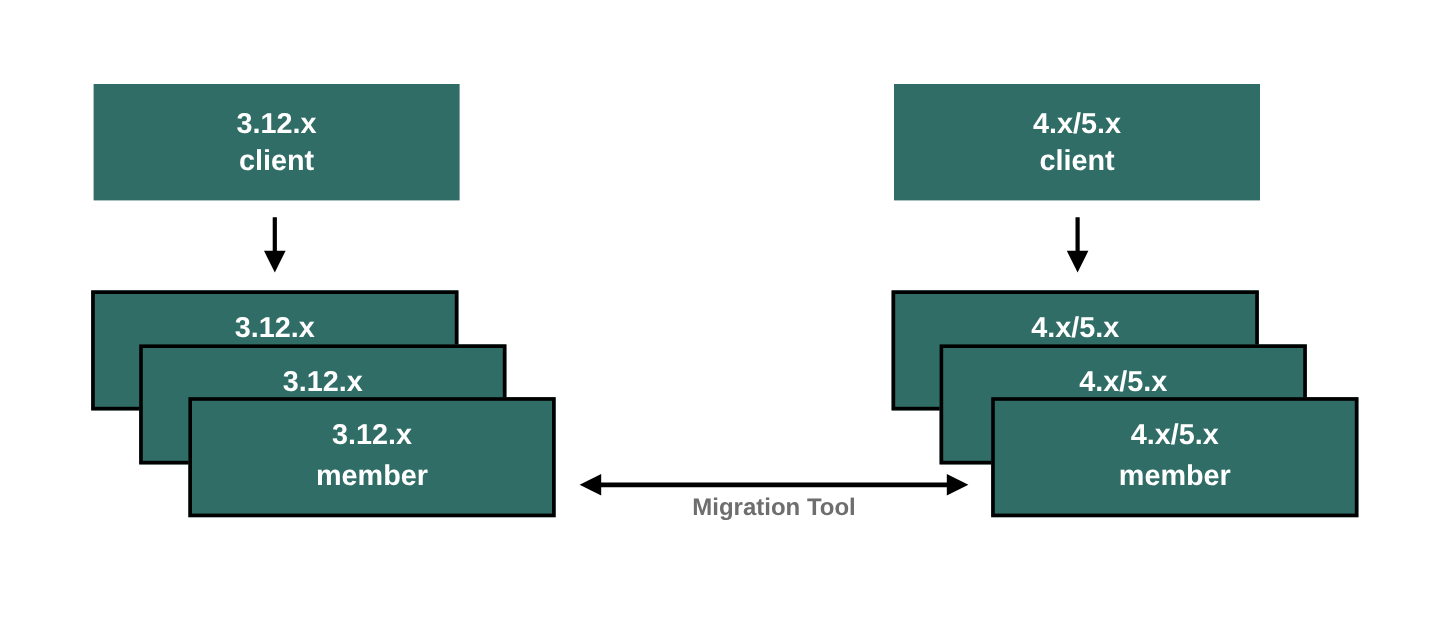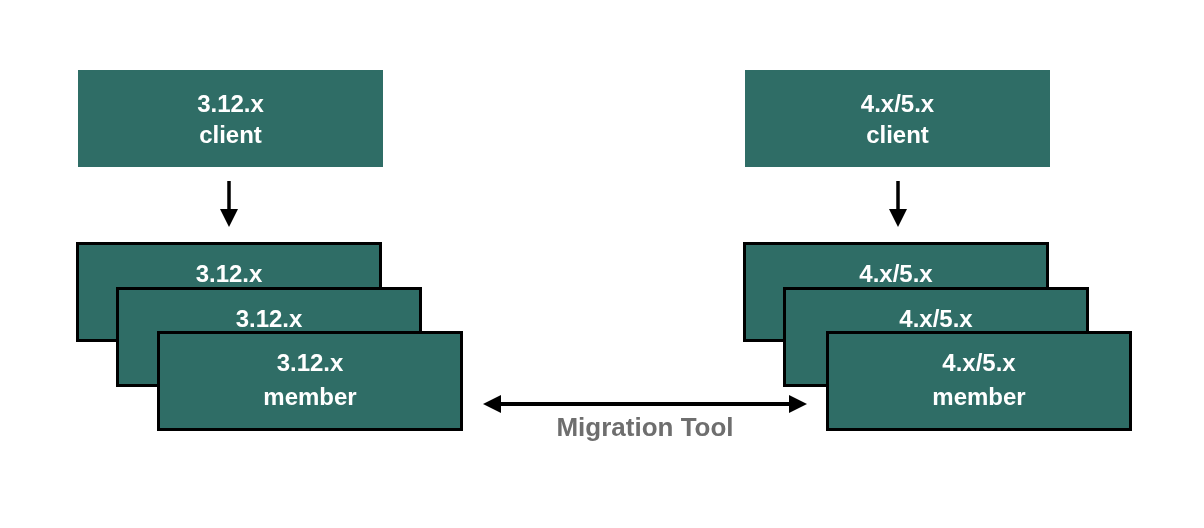--- a/index.html
+++ b/index.html
@@ -62,21 +62,21 @@
   .down-left  { left: 217px; top: 180px; }
   .down-right { left: 886px; top: 180px; }
   .migration-arrow { left: 482px; top: 392px; }
 
   .migration-label {
     position: absolute;
     left: 495px;
     top: 412px;
     width: 300px;
     text-align: center;
-    font-size: 26px;
+    font-size: 20px;
     font-weight: bold;
     color: var(--label-color, #6e6e6e);
   }
 </style>
 </head>
 <body>
 
 <div class="canvas">
 
   <div class="client-box client-left">

